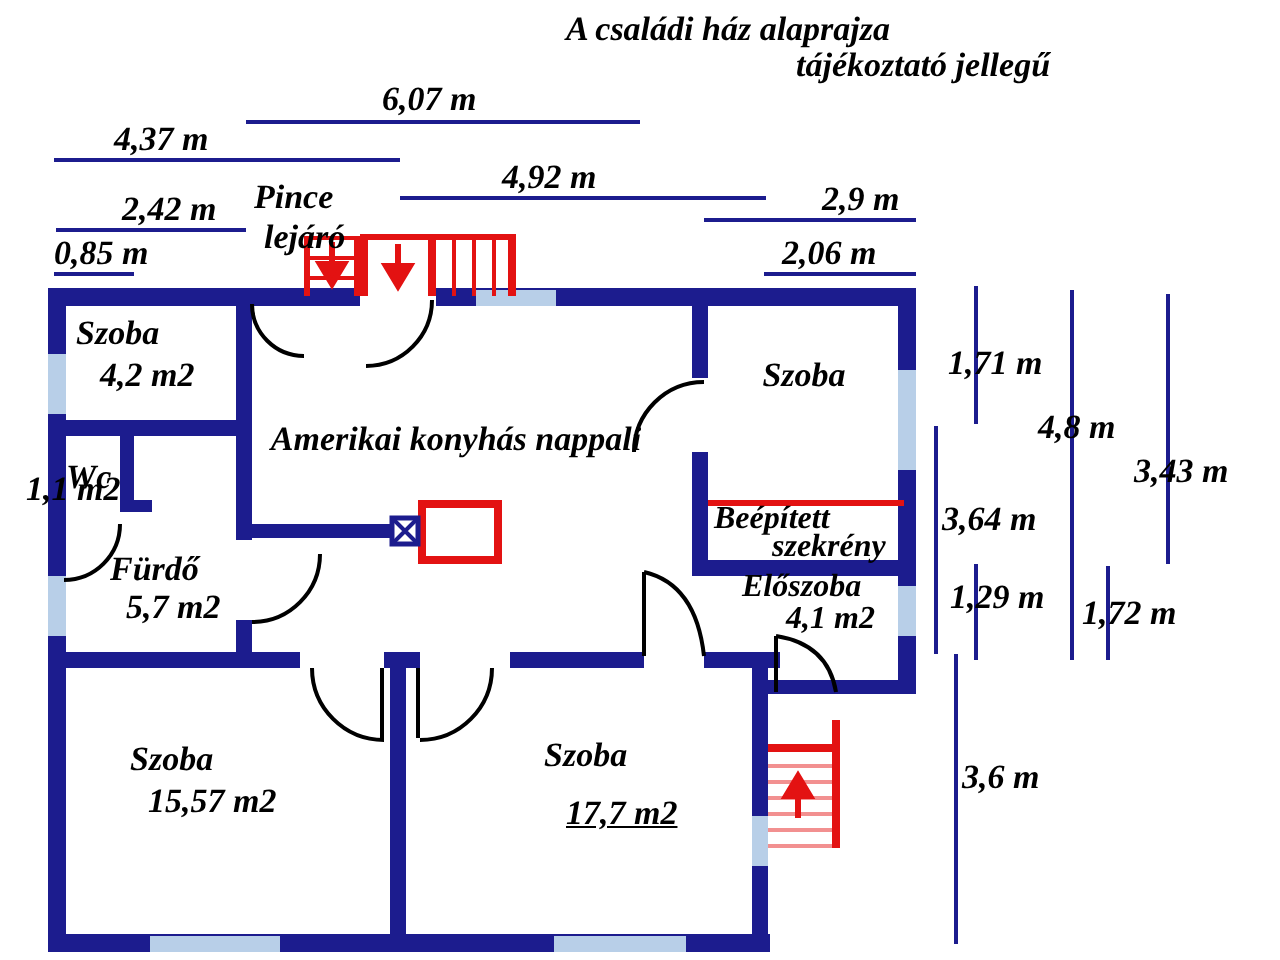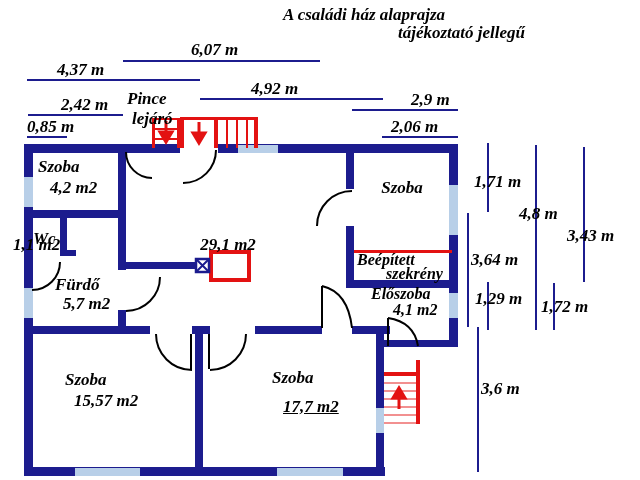--- a/index.html
+++ b/index.html
@@ -139,21 +139,21 @@
 
   <div class="lbl" style="left:38px;top:158px;">Szoba</div>
   <div class="lbl" style="left:50px;top:179px;">4,2 m2</div>
 
   <div class="lbl" style="left:33px;top:230px;">Wc</div>
   <div class="lbl" style="left:13px;top:236px;">1,1 m2</div>
 
   <div class="lbl" style="left:55px;top:276px;">Fürdő</div>
   <div class="lbl" style="left:63px;top:295px;">5,7 m2</div>
 
-  <div class="lbl ctr" style="left:128px;top:236px;width:200px;">29,1 m2</div>
+  <div class="lbl ctr" style="left:128px;top:211px;width:200px;">Amerikai konyhás nappali</div>
 
   <div class="lbl ctr" style="left:357px;top:179px;width:90px;">Szoba</div>
 
   <div class="lbl" style="left:357px;top:252px;font-size:16px;">Beépített</div>
   <div class="lbl" style="left:386px;top:266px;font-size:16px;">szekrény</div>
 
   <div class="lbl" style="left:371px;top:286px;font-size:16px;">Előszoba</div>
   <div class="lbl" style="left:393px;top:302px;font-size:16px;">4,1 m2</div>
 
   <div class="lbl" style="left:65px;top:371px;">Szoba</div>

